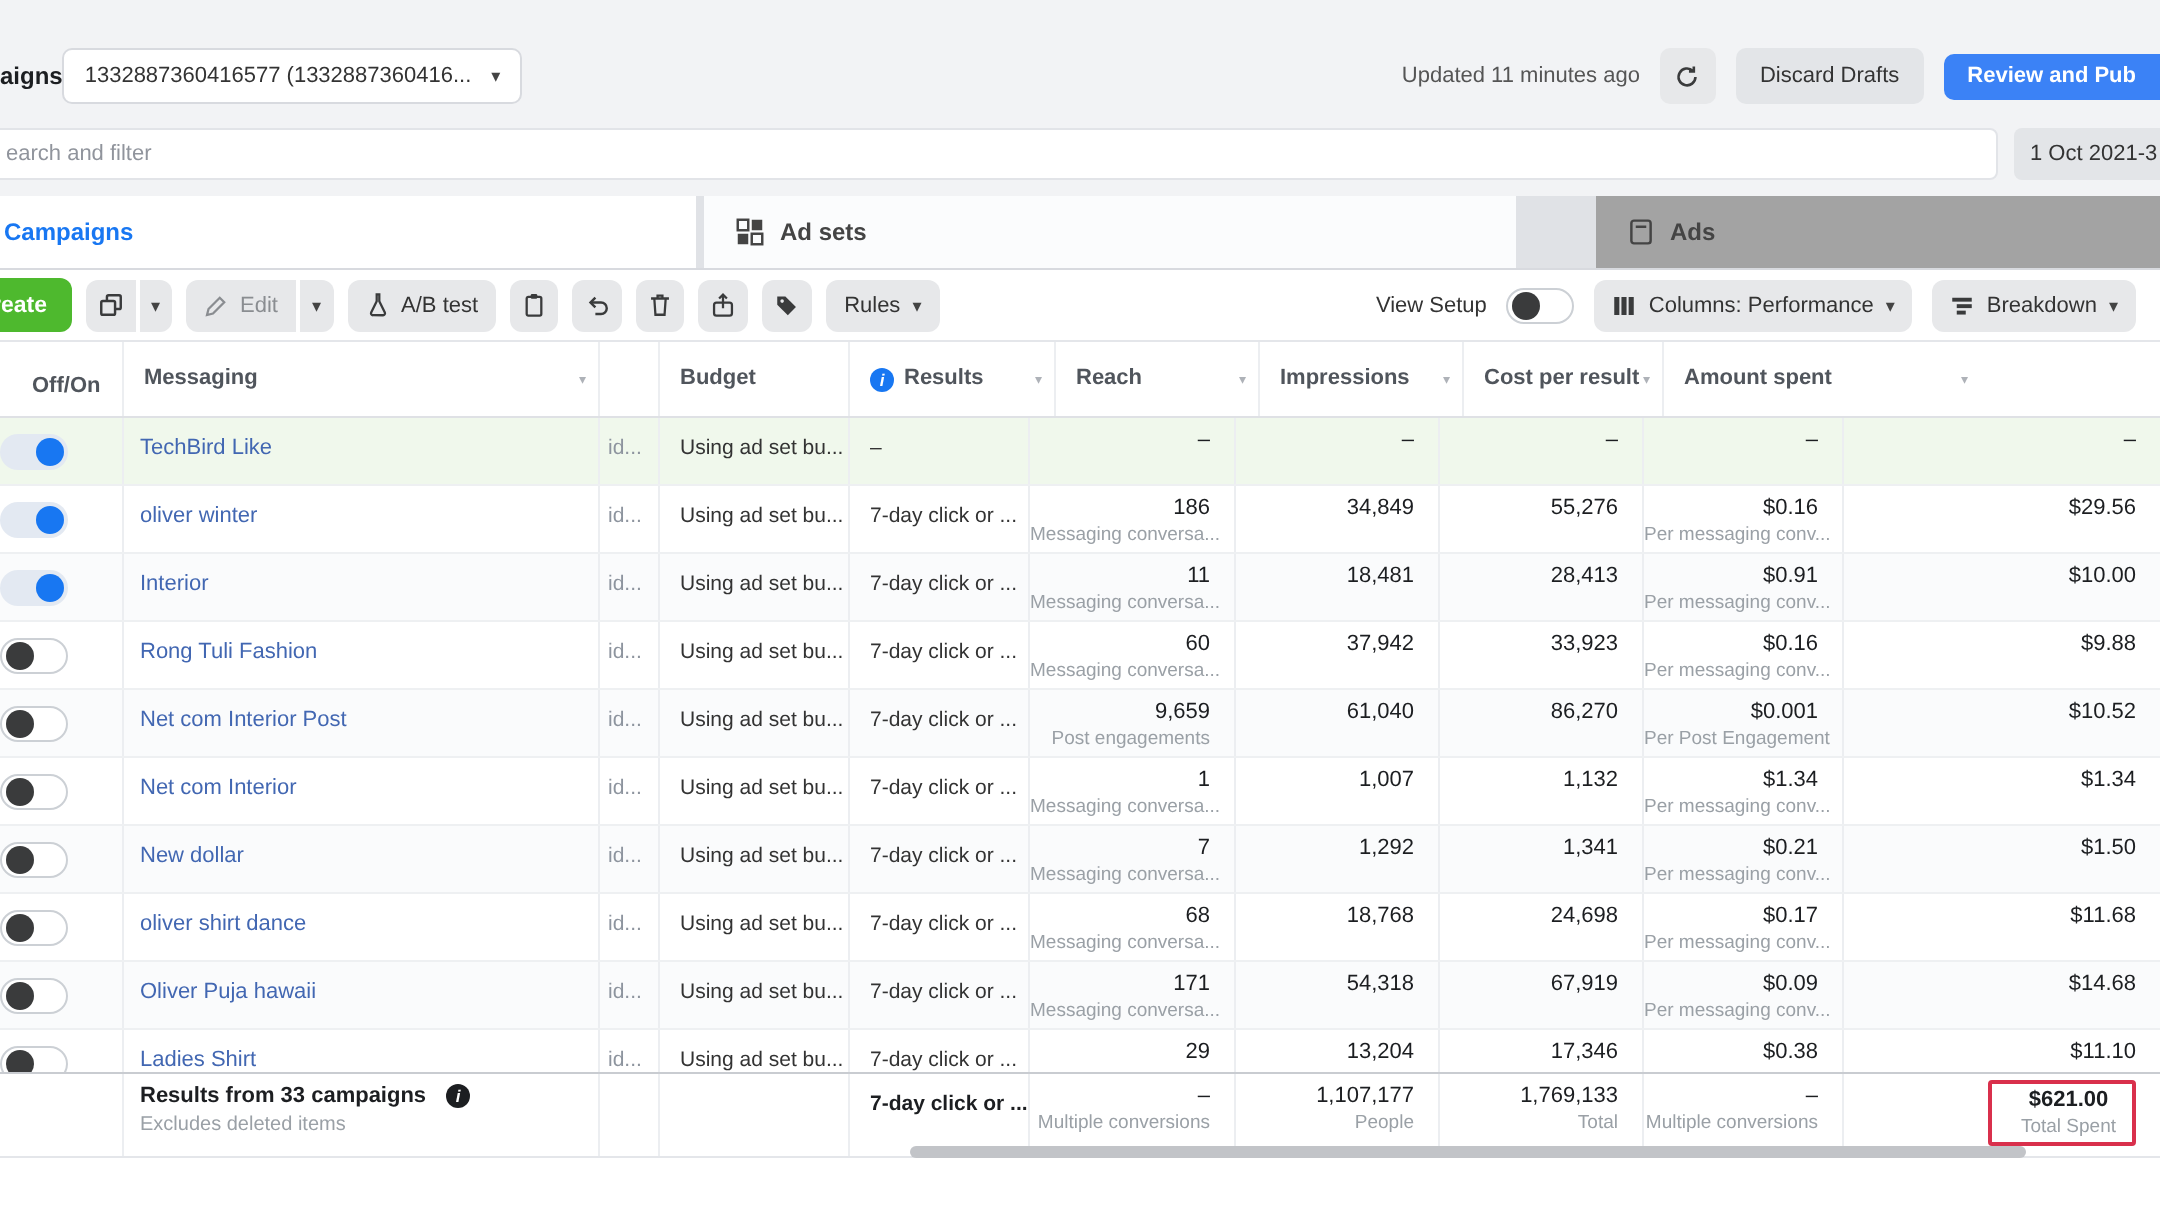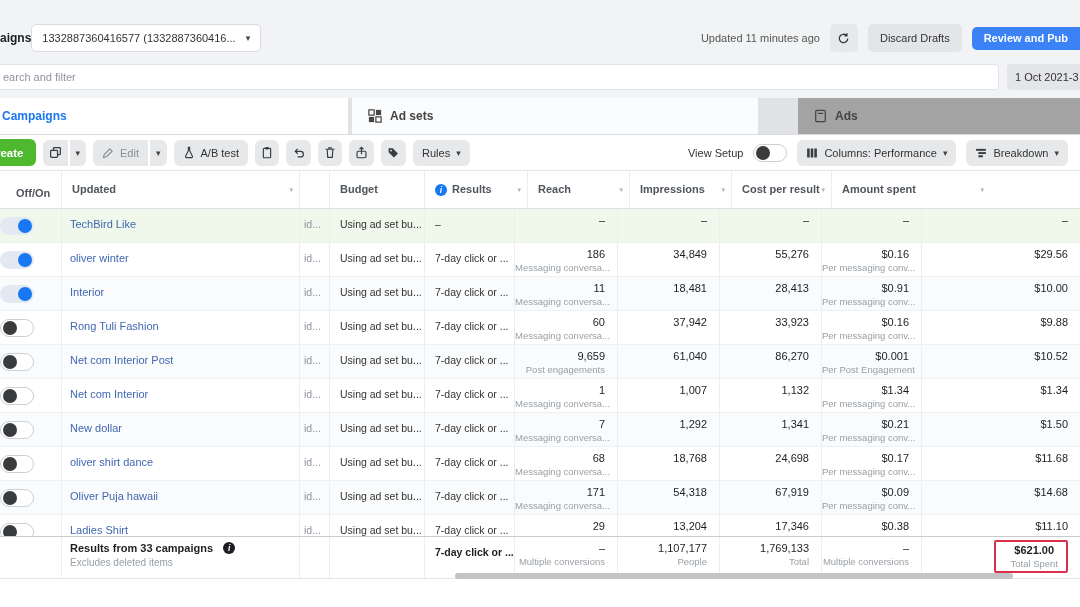--- a/index.html
+++ b/index.html
@@ -294,21 +294,21 @@
       </button>
     </div>
   </div>
 
   <div class="table">
     <div class="hrow">
       <div class="cell c-toggle hcell first">
         <span class="htext">Off/On</span>
       </div>
       <div class="cell c-name hcell">
-        <span class="htext">Updated</span>
+        <span class="htext">Messaging</span>
         <span class="sortmark">▾</span>
       </div>
       <div class="cell c-id hcell"></div>
       <div class="cell c-budget hcell">
         <span class="htext">Budget</span>
       </div>
       <div class="cell c-results hcell">
         <span class="hres">
             <span class="info-blue">i</span>
         <span class="htext">Results</span>

